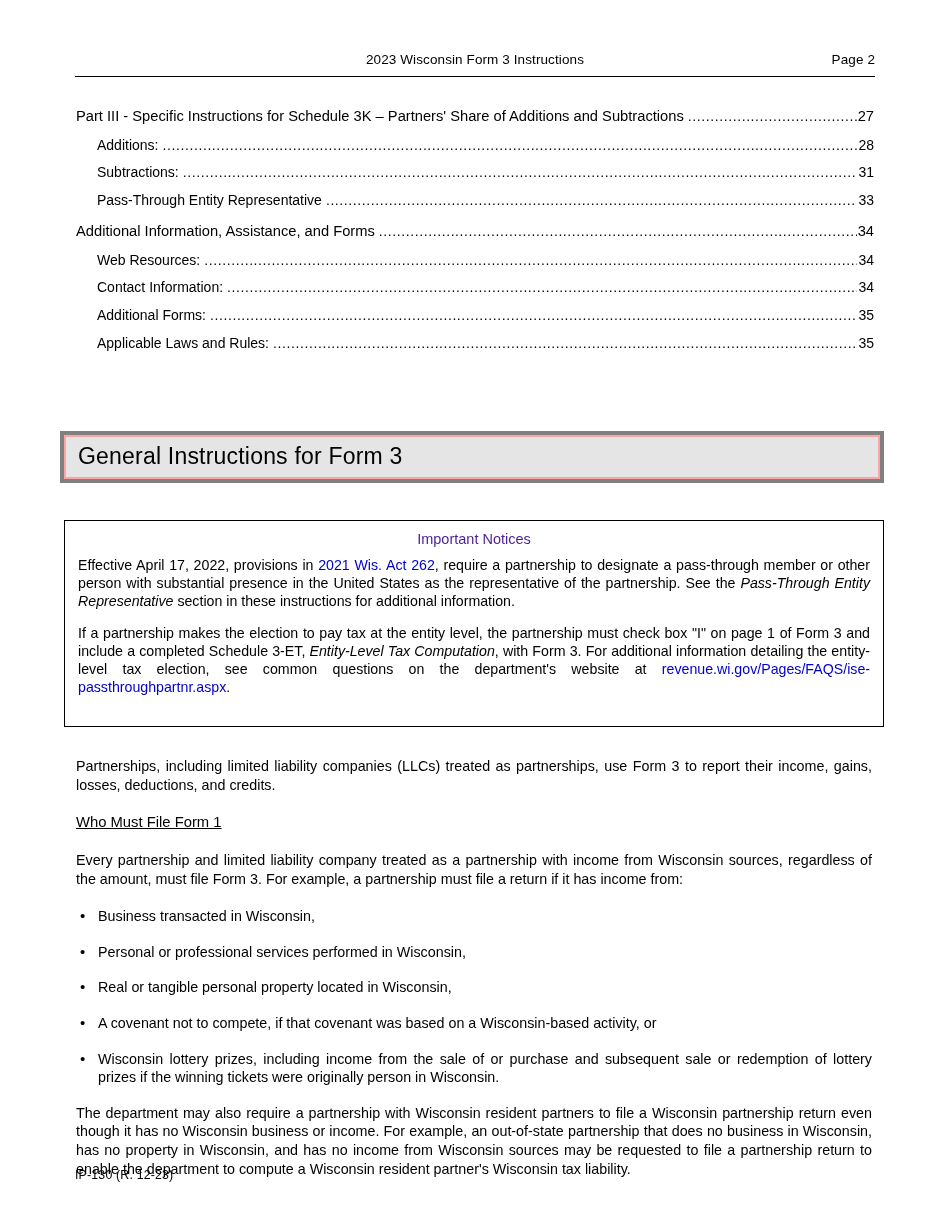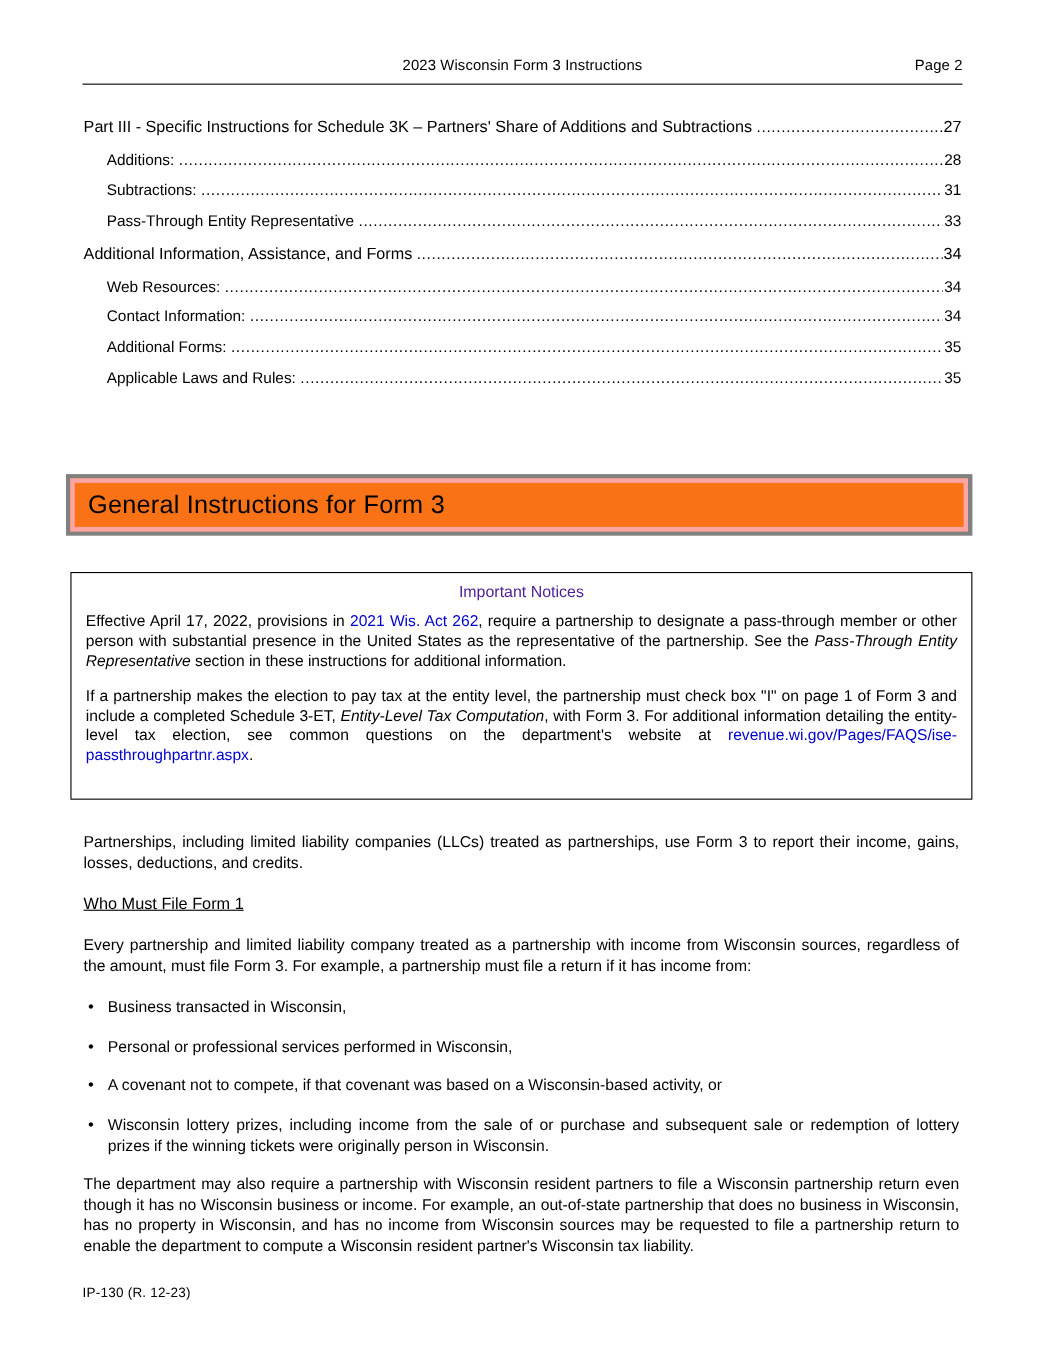--- a/index.html
+++ b/index.html
@@ -107,22 +107,22 @@
     position: absolute;
     left: 60px;
     top: 431px;
     width: 824px;
     box-sizing: border-box;
     border: 4px solid #808080;
     background: #808080;
     padding: 0;
   }
   .section-title-inner {
-    border: 4px solid #fca5a5;
-    background: #f97316;
+    border: 2px solid #fca5a5;
+    background: #e5e5e5;
     padding: 6px 12px 8px 12px;
   }
   .section-title-text {
     font-size: 23px;
     line-height: 1.15;
     letter-spacing: 0.2px;
   }
 
   
   .notice-box {
@@ -296,20 +296,21 @@
 
     <div class="heading-wrap">
       <span class="sub-heading">Who Must File Form 1</span>
     </div>
 
     <p class="body-p">Every partnership and limited liability company treated as a partnership with income from Wisconsin sources, regardless of the amount, must file Form 3. For example, a partnership must file a return if it has income from:</p>
 
     <ul class="bullets">
       <li>Business transacted in Wisconsin,</li>
       <li>Personal or professional services performed in Wisconsin,</li>
+      <li>Real or tangible personal property located in Wisconsin,</li>
       <li>A covenant not to compete, if that covenant was based on a Wisconsin-based activity, or</li>
       <li>Wisconsin lottery prizes, including income from the sale of or purchase and subsequent sale or redemption of lottery prizes if the winning tickets were originally person in Wisconsin.</li>
     </ul>
 
     <p class="body-p tight">The department may also require a partnership with Wisconsin resident partners to file a Wisconsin partnership return even though it has no Wisconsin business or income. For example, an out-of-state partnership that does no business in Wisconsin, has no property in Wisconsin, and has no income from Wisconsin sources may be requested to file a partnership return to enable the department to compute a Wisconsin resident partner's Wisconsin tax liability.</p>
   </div>
 
   <div class="footer">IP-130 (R. 12-23)</div>
 
 </div>

